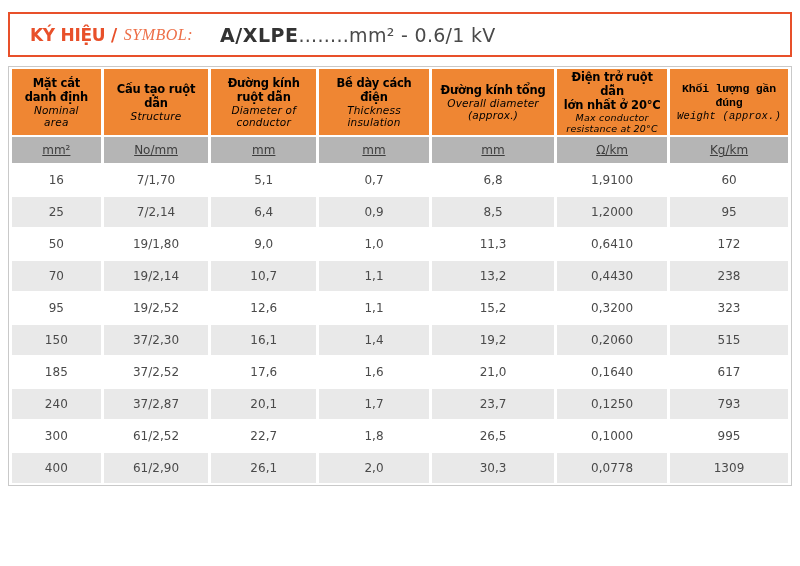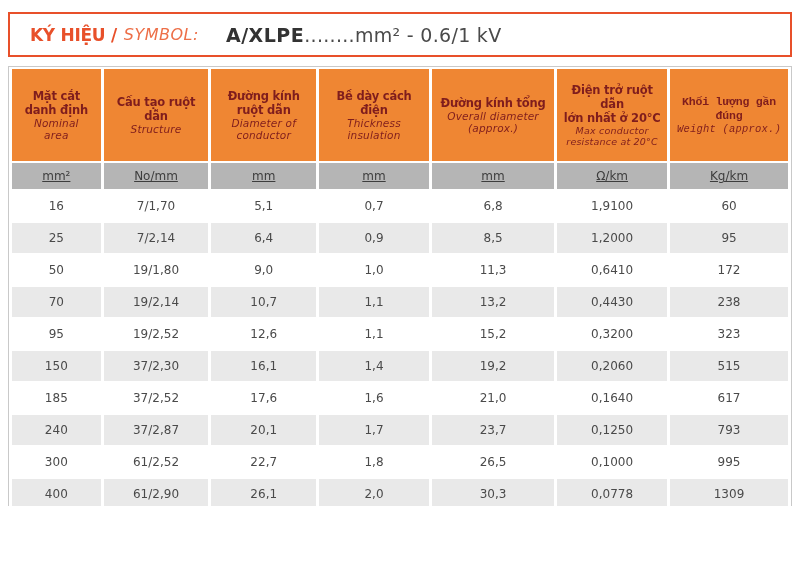--- a/index.html
+++ b/index.html
@@ -13,43 +13,43 @@
   
   .title-box{
     position:absolute;left:8px;top:12px;width:784px;height:45px;
     box-sizing:border-box;
     border:2px solid var(--title-red,#E8502A);
     background:#ffffff;
     display:flex;align-items:center;
     padding-left:20px;
   }
   .t-vi{font-weight:bold;font-size:17px;color:var(--title-red,#E8502A);letter-spacing:-0.3px;}
-  .t-en{font-style:italic;font-size:16px;color:var(--title-red-light,#ED6F48);margin-left:7px;letter-spacing:0.5px;}
+  .t-en{font-style:italic;font-size:16px;color:var(--title-red-light,#ED6F48);margin-left:7px;letter-spacing:0.5px;font-family:Liberation Serif, serif;}
   .t-code{margin-left:27px;font-size:19px;color:#4a4a4a;letter-spacing:0.3px;}
   .t-code b{color:#333333;font-weight:bold;letter-spacing:0.5px;}
   
   .table-wrap{
     position:absolute;left:8px;top:66px;width:784px;
     box-sizing:border-box;
     border:1px solid var(--table-border,#C9C9C9);
     background:#ffffff;
   }
   table.spec{
     width:100%;
     border-collapse:separate;
     border-spacing:3px 2px;
     table-layout:fixed;
   }
   th.hcell{
     background:var(--orange,#EF8633);
-    color:#7f1d1d;
+    color:#000000;
     height:64px;
     vertical-align:middle;
     text-align:center;
-    padding:14px 2px;
+    padding:1px 2px;
     font-weight:normal;
   }
   .hcell .vi div{font-weight:bold;font-size:11.5px;line-height:1.22;letter-spacing:-0.2px;}
   .hcell .en div{font-style:italic;font-size:10.5px;line-height:1.18;letter-spacing:0.2px;}
   .hcell .en.small div{font-size:9.5px;}
   td.ucell{
     background:var(--units-gray,#B5B5B5);
     height:24px;
     text-align:center;vertical-align:middle;
     font-size:12px;color:#3d3d3d;text-decoration:underline;

